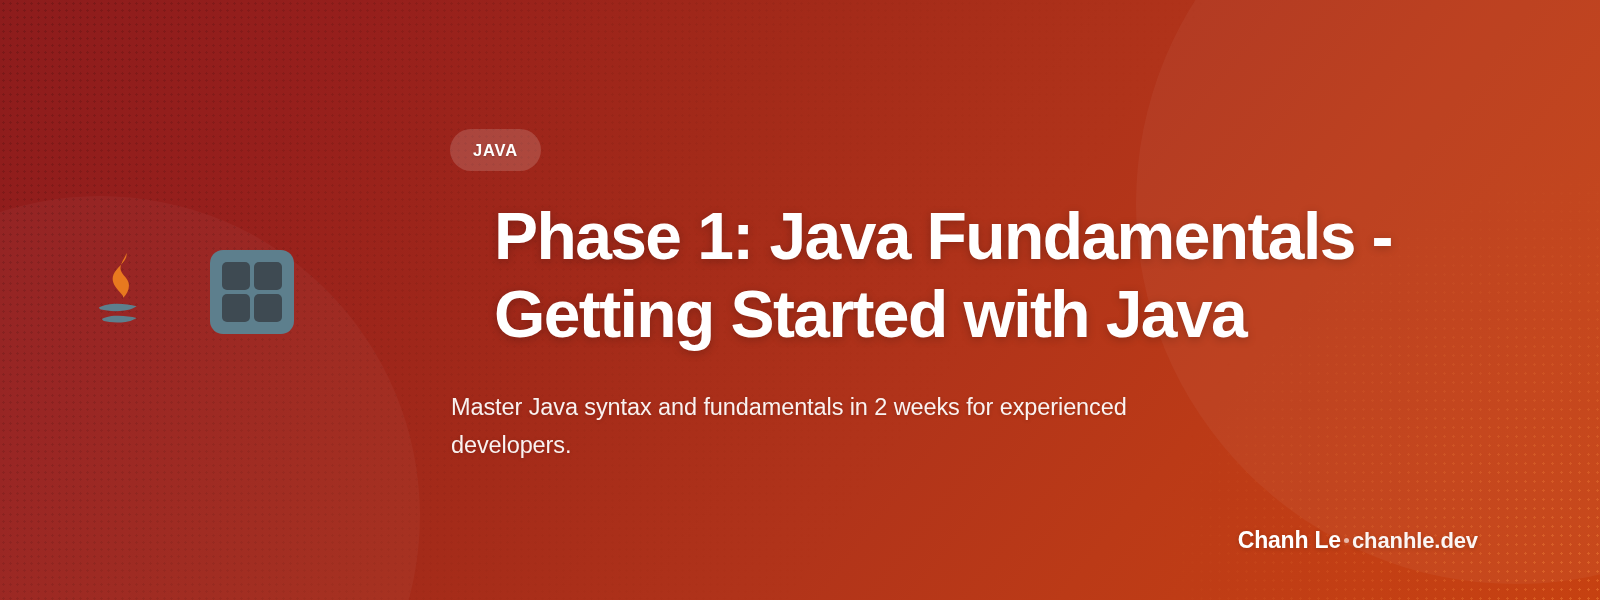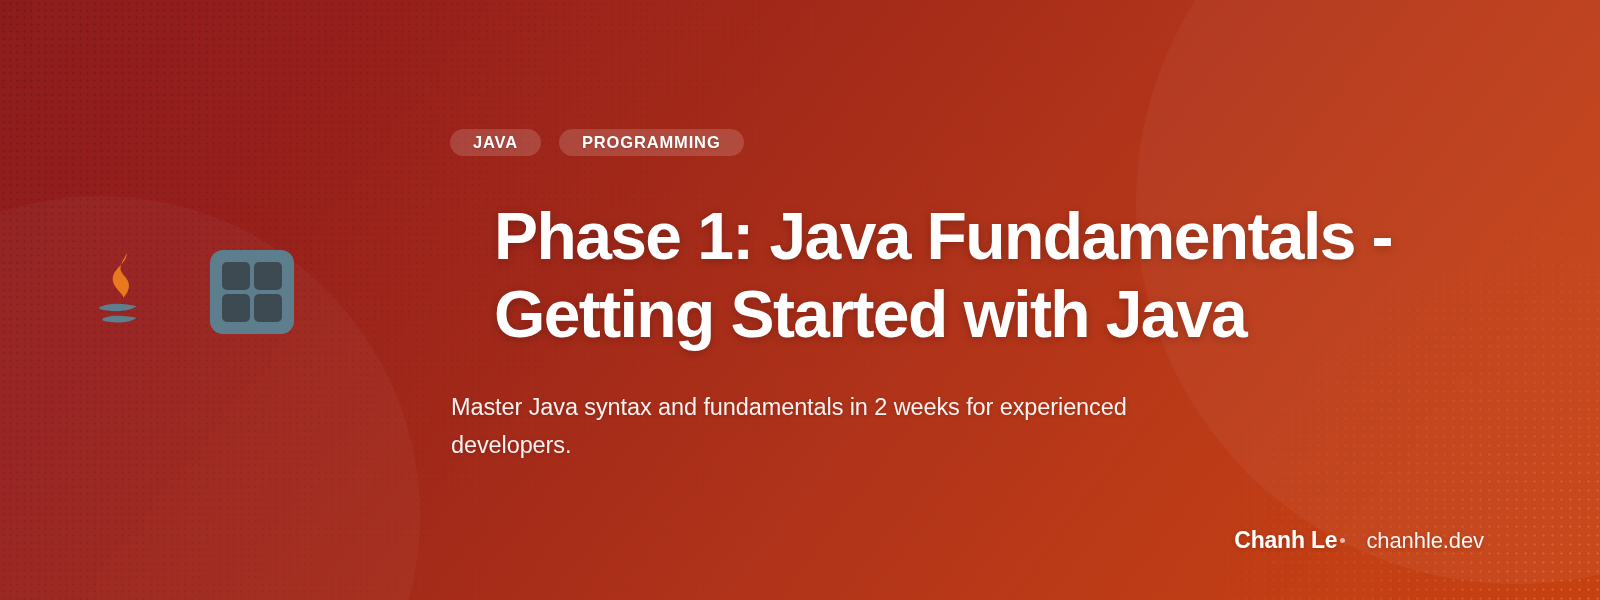--- a/index.html
+++ b/index.html
@@ -77,21 +77,21 @@
     position:absolute;
     left:450px; top:0;
     width:1110px; height:600px;
   }
 
   .tag-row {
     position:absolute; top:129px; left:0;
     display:flex; gap:18px; align-items:center;
   }
   .tag {
-    height:27px;
+    height:42px;
     display:flex; align-items:center;
     padding:4px 23px;
     border-radius:21px;
     background:rgba(255,255,255,0.155);
     color:#ffffff;
     font-size:16.5px;
     font-weight:bold;
     letter-spacing:0.85px;
     white-space:nowrap;
     text-shadow:0 1px 2px rgba(0,0,0,0.18);
@@ -116,41 +116,40 @@
     font-size:23.5px;
     font-weight:normal;
     line-height:1.62;
     letter-spacing:-0.1px;
     text-shadow:0 1px 4px rgba(0,0,0,0.16);
   }
 
   
   .footer {
     position:absolute;
-    right:116px; bottom:46px;
+    right:122px; bottom:46px;
     display:flex; align-items:center; gap:3px;
     text-shadow:0 1px 4px rgba(0,0,0,0.20);
   }
   .author {
     color:#ffffff;
     font-size:23px;
     font-weight:bold;
     letter-spacing:-0.2px;
   }
   .dot-sep {
     width:5px; height:5px;
     border-radius:50%;
     background:rgba(255,255,255,0.62);
   }
   .site {
     color:rgba(255,255,255,0.95);
     font-size:22px;
-    font-weight:400;
+    font-weight:700;
     letter-spacing:-0.1px;
-    margin-left:18px;
   }
 </style>
 </head>
 <body>
 
 <div class="banner">
 
   <div class="circle-right"></div>
   <div class="circle-left"></div>
   <div class="dots"></div>
@@ -175,21 +174,20 @@
         <rect x="46" y="46" width="28" height="28" rx="5" fill="#3e4a52"></rect>
       </svg>
     </span>
 
   </div>
 
   <div class="content">
 
     <div class="tag-row">
       <span class="tag">JAVA</span>
-      <span class="tag">PROGRAMMING</span>
     </div>
 
     <h1 class="title">Phase 1: Java Fundamentals - Getting Started with Java</h1>
 
     <p class="subtitle">Master Java syntax and fundamentals in 2 weeks for experienced developers.</p>
 
   </div>
 
   <div class="footer">
     <span class="author">Chanh Le</span>

